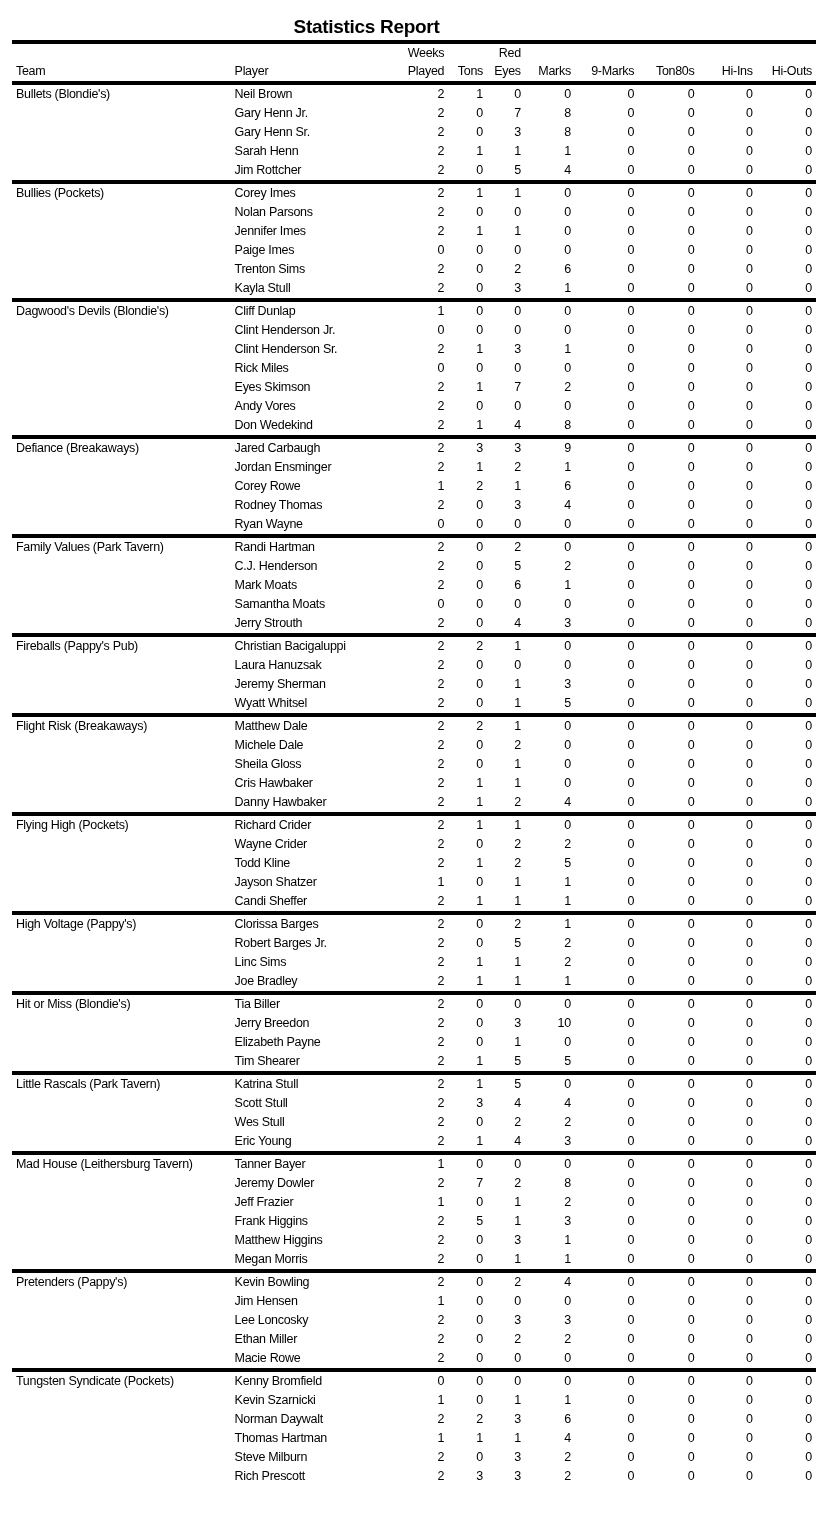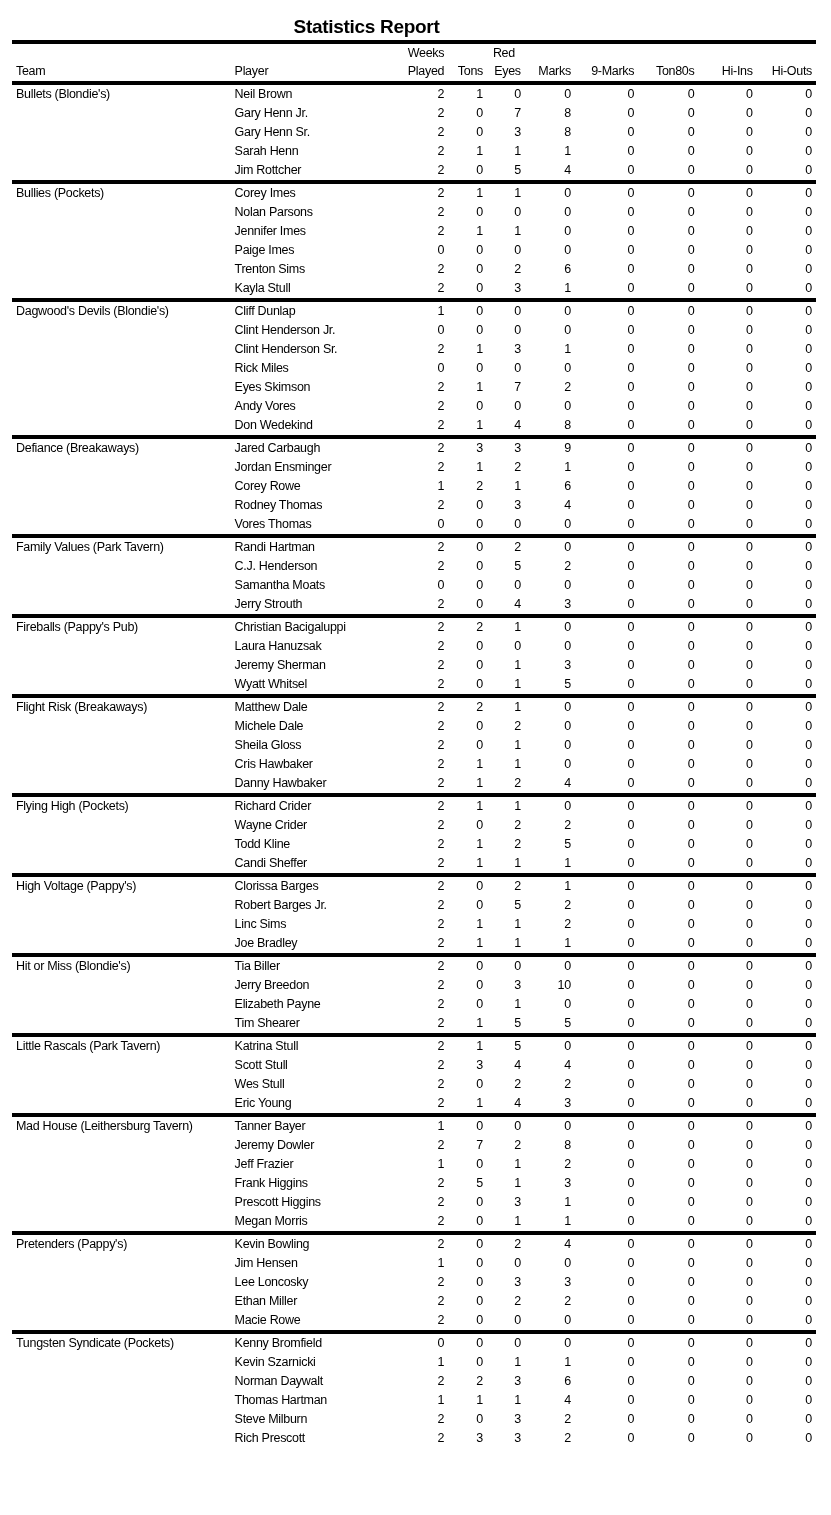--- a/index.html
+++ b/index.html
@@ -65,21 +65,21 @@
         <col class="c-ton80">
       <col class="c-hiins">
         <col class="c-hiouts">
     </colgroup>
     <thead>
       <tr class="h header-row">
         <th class="l">Team</th>
         <th class="l">Player</th>
         <th class="r"><span>Weeks</span><br><span>Played</span></th>
         <th class="r">Tons</th>
-        <th class="r"><span style="display:inline-block;width:100%;text-align:center;">Red</span><br><span>Eyes</span></th>
+        <th class="r"><span style="display:inline-block;width:100%;text-align:right;">Red</span><br><span>Eyes</span></th>
         <th class="r">Marks</th>
         <th class="r">9-Marks</th>
         <th class="r">Ton80s</th>
         <th class="r">Hi-Ins</th>
         <th class="r">Hi-Outs</th>
       </tr>
     </thead>
   <tbody class="team-group">
         <tr>
           <td class="l">Bullets (Blondie's)</td>
@@ -346,21 +346,21 @@
           <td class="r">0</td>
           <td class="r">3</td>
           <td class="r">4</td>
           <td class="r">0</td>
           <td class="r">0</td>
           <td class="r">0</td>
           <td class="r">0</td>
         </tr>
         <tr>
           <td class="l"></td>
-          <td class="l">Vores Thomas</td>
+          <td class="l">Ryan Wayne</td>
           <td class="r">0</td>
           <td class="r">0</td>
           <td class="r">0</td>
           <td class="r">0</td>
           <td class="r">0</td>
           <td class="r">0</td>
           <td class="r">0</td>
           <td class="r">0</td>
         </tr>
       </tbody>
@@ -384,20 +384,32 @@
           <td class="r">0</td>
           <td class="r">5</td>
           <td class="r">2</td>
           <td class="r">0</td>
           <td class="r">0</td>
           <td class="r">0</td>
           <td class="r">0</td>
         </tr>
         <tr>
           <td class="l"></td>
+          <td class="l">Mark Moats</td>
+          <td class="r">2</td>
+          <td class="r">0</td>
+          <td class="r">6</td>
+          <td class="r">1</td>
+          <td class="r">0</td>
+          <td class="r">0</td>
+          <td class="r">0</td>
+          <td class="r">0</td>
+        </tr>
+        <tr>
+          <td class="l"></td>
           <td class="l">Samantha Moats</td>
           <td class="r">0</td>
           <td class="r">0</td>
           <td class="r">0</td>
           <td class="r">0</td>
           <td class="r">0</td>
           <td class="r">0</td>
           <td class="r">0</td>
           <td class="r">0</td>
         </tr>
@@ -558,20 +570,32 @@
           <td class="r">1</td>
           <td class="r">2</td>
           <td class="r">5</td>
           <td class="r">0</td>
           <td class="r">0</td>
           <td class="r">0</td>
           <td class="r">0</td>
         </tr>
         <tr>
           <td class="l"></td>
+          <td class="l">Jayson Shatzer</td>
+          <td class="r">1</td>
+          <td class="r">0</td>
+          <td class="r">1</td>
+          <td class="r">1</td>
+          <td class="r">0</td>
+          <td class="r">0</td>
+          <td class="r">0</td>
+          <td class="r">0</td>
+        </tr>
+        <tr>
+          <td class="l"></td>
           <td class="l">Candi Sheffer</td>
           <td class="r">2</td>
           <td class="r">1</td>
           <td class="r">1</td>
           <td class="r">1</td>
           <td class="r">0</td>
           <td class="r">0</td>
           <td class="r">0</td>
           <td class="r">0</td>
         </tr>
@@ -770,21 +794,21 @@
           <td class="r">5</td>
           <td class="r">1</td>
           <td class="r">3</td>
           <td class="r">0</td>
           <td class="r">0</td>
           <td class="r">0</td>
           <td class="r">0</td>
         </tr>
         <tr>
           <td class="l"></td>
-          <td class="l">Prescott Higgins</td>
+          <td class="l">Matthew Higgins</td>
           <td class="r">2</td>
           <td class="r">0</td>
           <td class="r">3</td>
           <td class="r">1</td>
           <td class="r">0</td>
           <td class="r">0</td>
           <td class="r">0</td>
           <td class="r">0</td>
         </tr>
         <tr>

